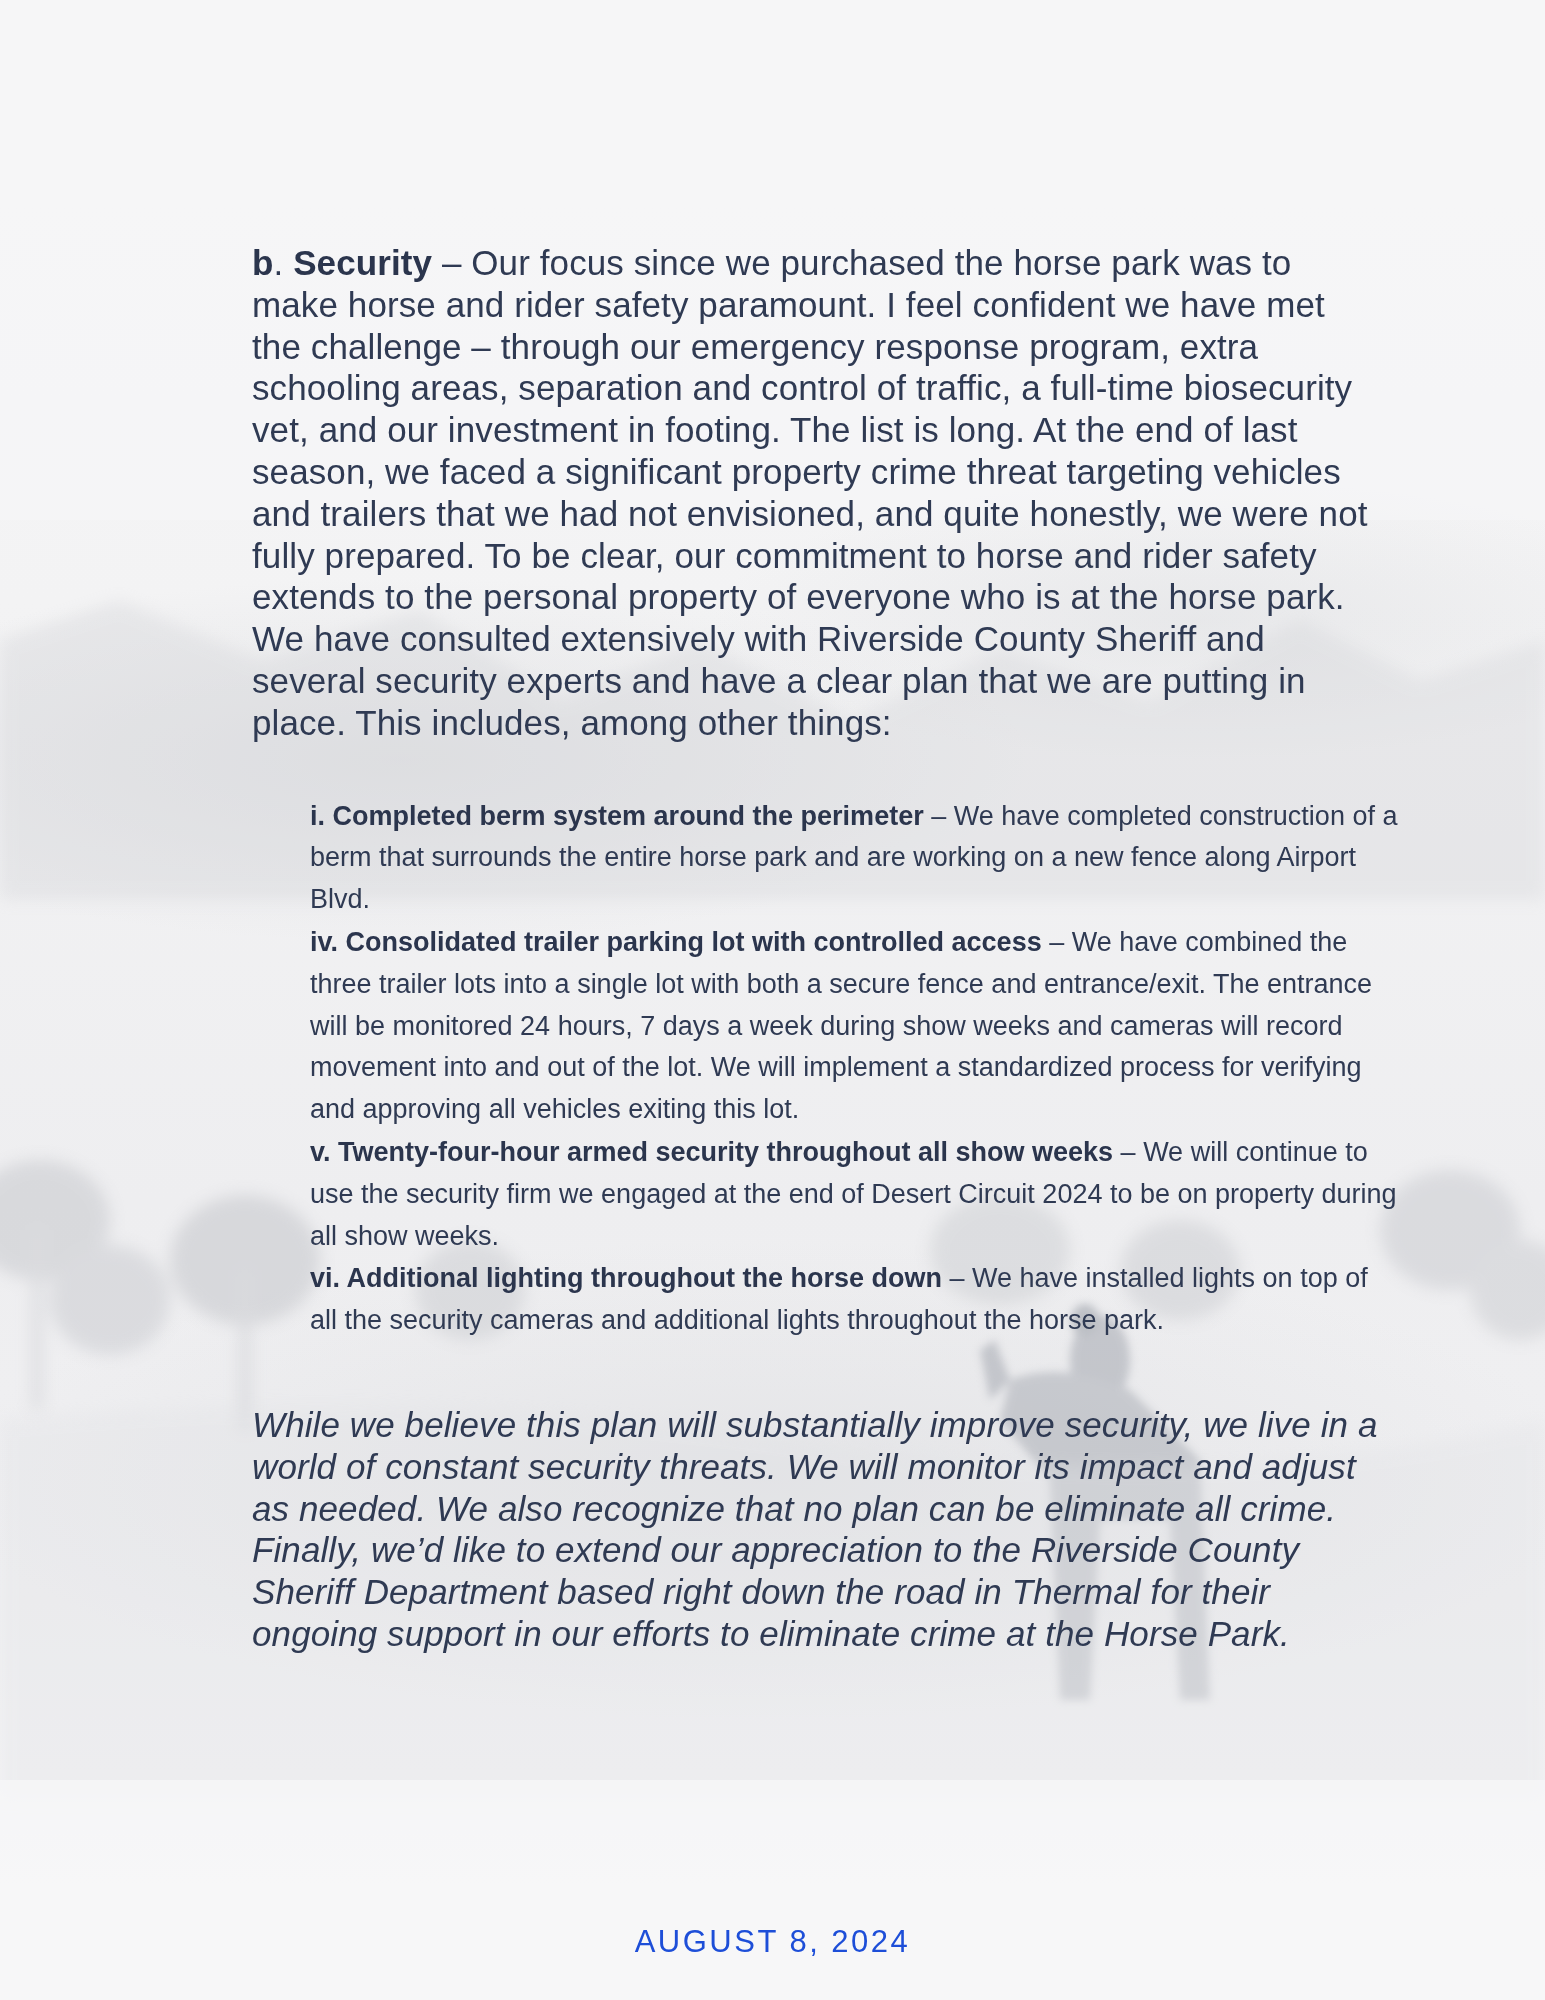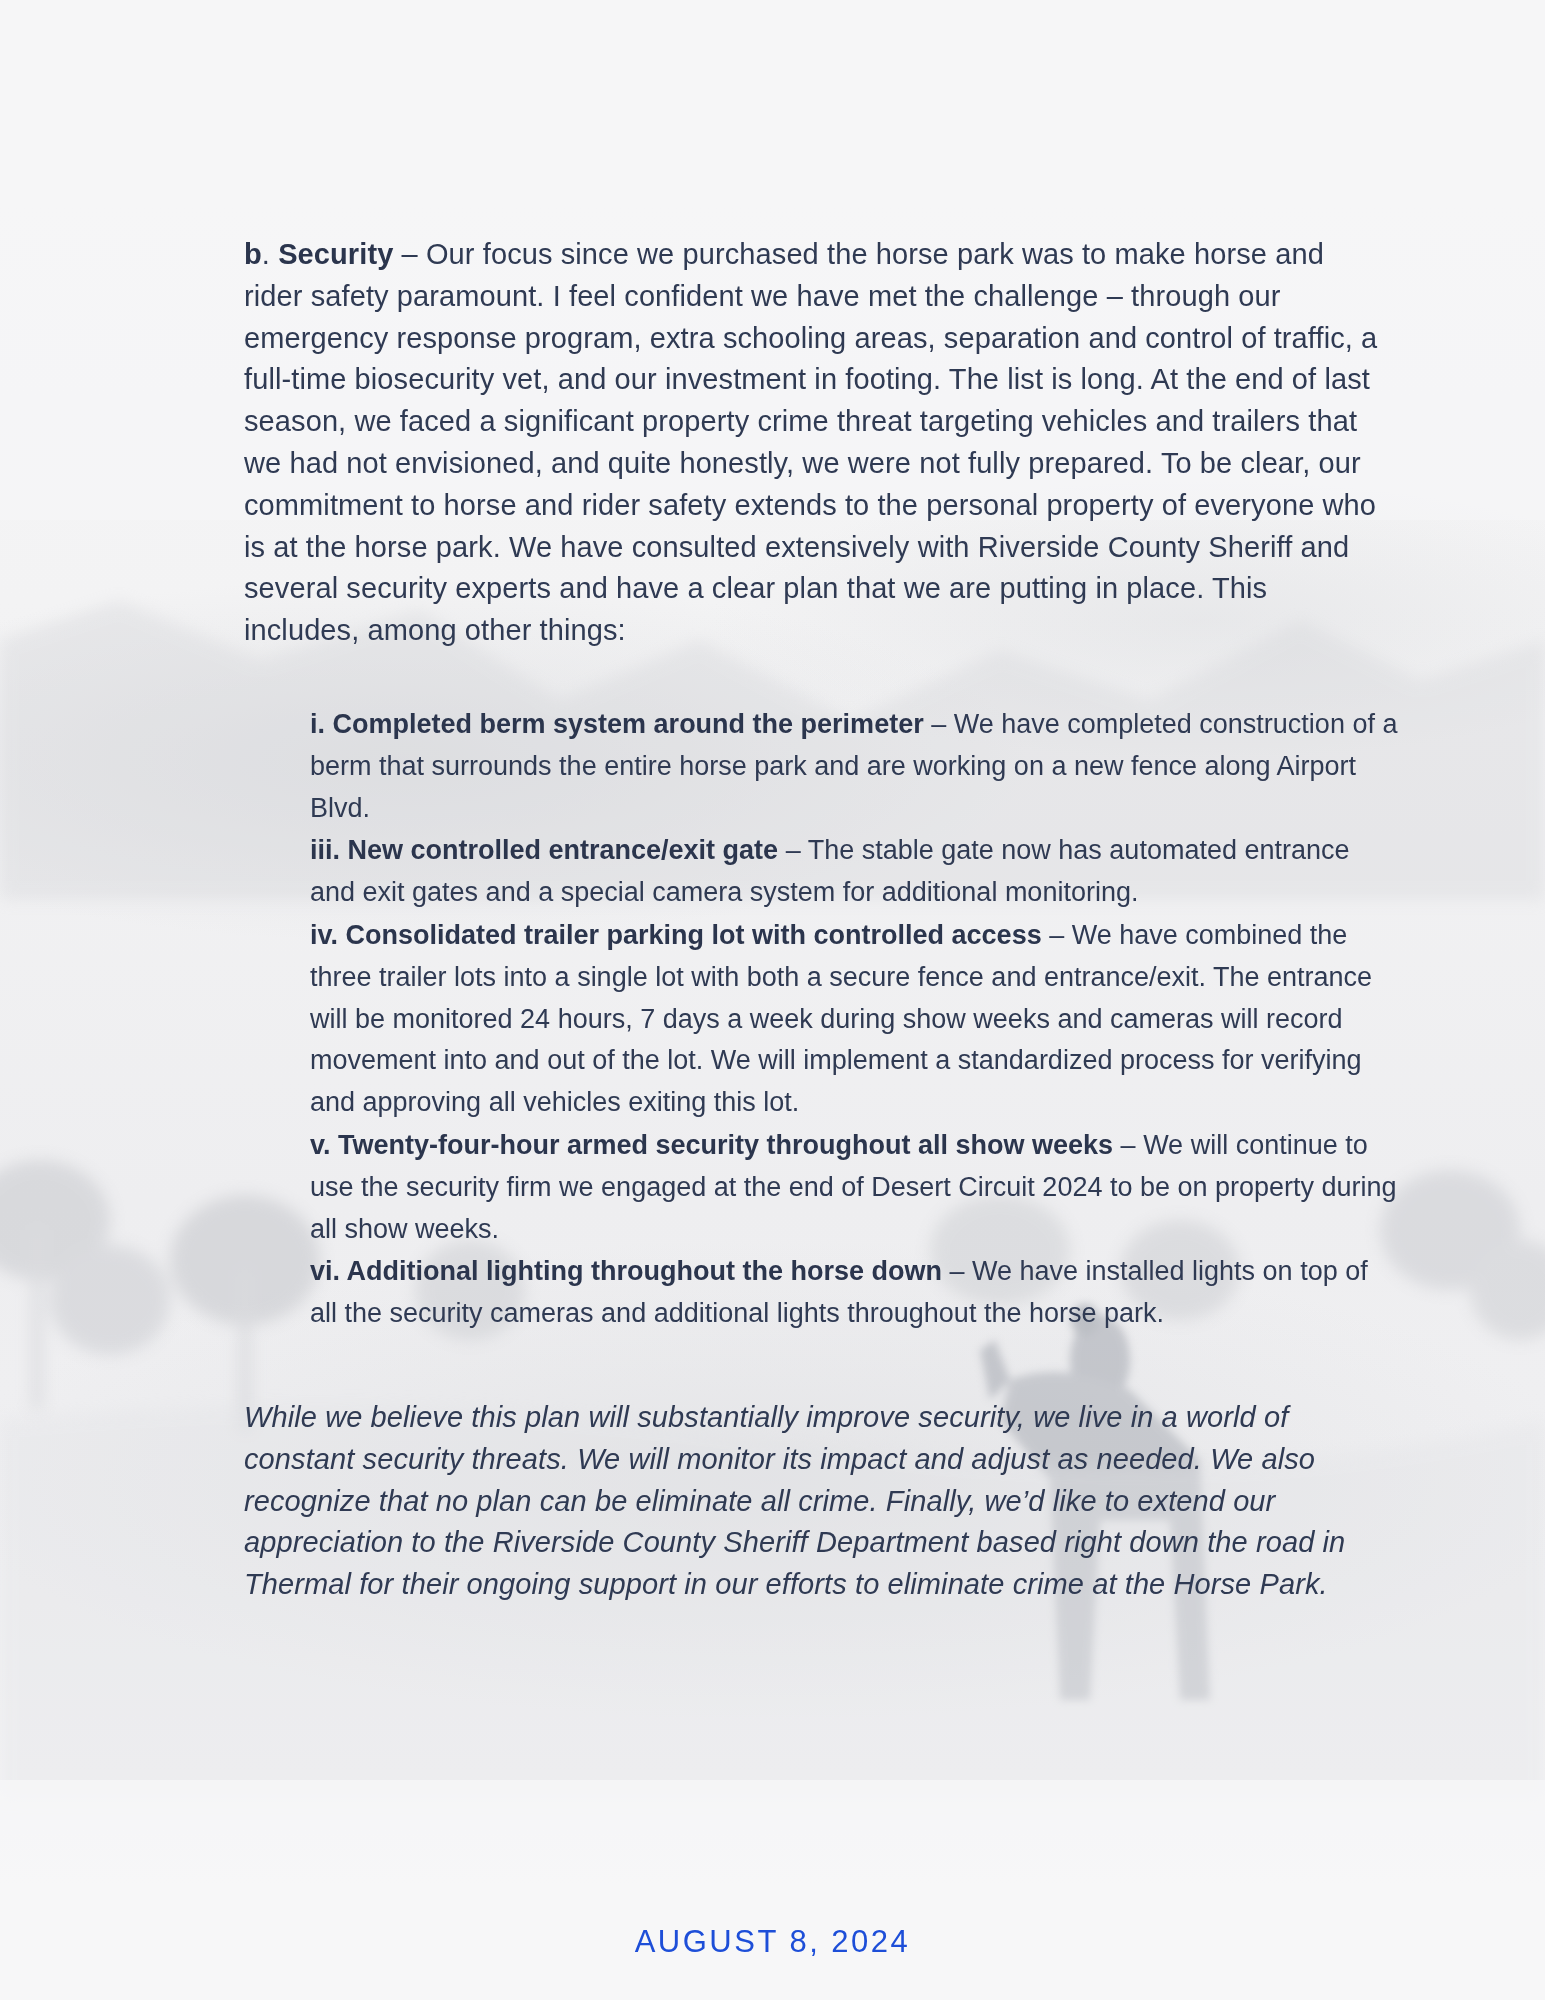--- a/index.html
+++ b/index.html
@@ -31,23 +31,23 @@
       z-index: 1;
     }
     .page {
       position: absolute;
       left: 236px;
       top: 226px;
       width: 1160px;
       z-index: 2;
     }
     .para {
-      font-size: 29px;
+      font-size: 35px;
       line-height: 41.8px;
-      margin: 8px;
+      margin: 16px;
       color: #2f3a53;
       letter-spacing: 0.1px;
     }
     .para b, .item b {
       font-weight: 700;
       color: #2b354d;
     }
     .list {
       margin: 52px 0 0 73px;
       padding: 0;
@@ -120,21 +120,20 @@
 
   <rect x="0" y="0" width="1545" height="520" fill="#f6f6f7" opacity="0.55"></rect>
   <rect x="0" y="1780" width="1545" height="220" fill="#f7f7f8" opacity="0.75"></rect>
 </svg>
 
 <div class="page">
   <p class="para"><b>b</b>. <b>Security</b><span> – Our focus since we purchased the horse park was to make horse and rider safety paramount. I feel confident we have met the challenge – through our emergency response program, extra schooling areas, separation and control of traffic, a full-time biosecurity vet, and our investment in footing. The list is long. At the end of last season, we faced a significant property crime threat targeting vehicles and trailers that we had not envisioned, and quite honestly, we were not fully prepared. To be clear, our commitment to horse and rider safety extends to the personal property of everyone who is at the horse park. We have consulted extensively with Riverside County Sheriff and several security experts and have a clear plan that we are putting in place. This includes, among other things:</span></p>
 
   <div class="list">
     <p class="item"><b>i. Completed berm system around the perimeter</b><span> – We have completed construction of a berm that surrounds the entire horse park and are working on a new fence along Airport Blvd.</span></p>
-    <p class="item"><b>iii. New controlled entrance/exit gate</b><span> – The stable gate now has automated entrance and exit gates and a special camera system for additional monitoring.</span></p>
     <p class="item"><b>iv. Consolidated trailer parking lot with controlled access</b><span> – We have combined the three trailer lots into a single lot with both a secure fence and entrance/exit. The entrance will be monitored 24 hours, 7 days a week during show weeks and cameras will record movement into and out of the lot. We will implement a standardized process for verifying and approving all vehicles exiting this lot.</span></p>
     <p class="item"><b>v. Twenty-four-hour armed security throughout all show weeks</b><span> – We will continue to use the security firm we engaged at the end of Desert Circuit 2024 to be on property during all show weeks.</span></p>
     <p class="item"><b>vi. Additional lighting throughout the horse down</b><span> – We have installed lights on top of all the security cameras and additional lights throughout the horse park.</span></p>
   </div>
 
   <p class="para closing">While we believe this plan will substantially improve security, we live in a world of constant security threats. We will monitor its impact and adjust as needed. We also recognize that no plan can be eliminate all crime. Finally, we’d like to extend our appreciation to the Riverside County Sheriff Department based right down the road in Thermal for their ongoing support in our efforts to eliminate crime at the Horse Park.</p>
 </div>
 
 <div class="footer-date">AUGUST 8, 2024</div>
 

